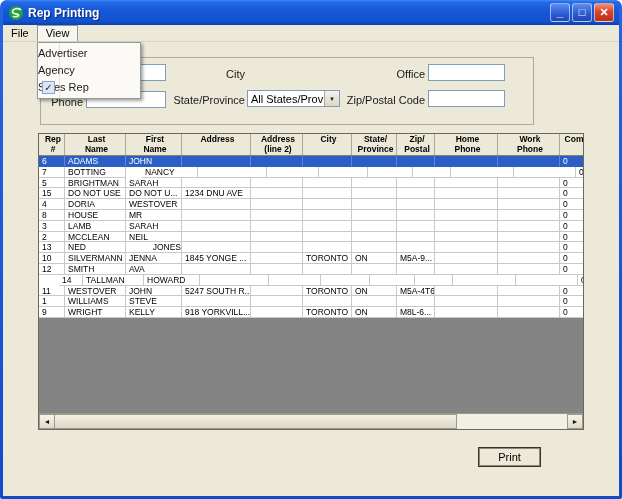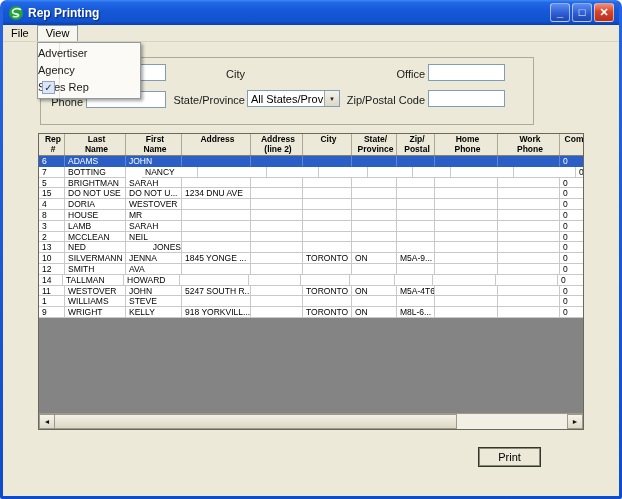--- a/index.html
+++ b/index.html
@@ -281,21 +281,21 @@
             <div class="g-cell" style="width: 69px;"></div>
             <div class="g-cell" style="width: 52px;"></div>
             <div class="g-cell" style="width: 49px;"></div>
             <div class="g-cell" style="width: 45px;"></div>
             <div class="g-cell" style="width: 38px;"></div>
             <div class="g-cell" style="width: 63px;"></div>
             <div class="g-cell" style="width: 62px;"></div>
             <div class="g-cell" style="width: 26px;">0</div>
           </div>
           <div class="g-row">
-            <div class="g-cell" style="width: 24px;">14</div>
+            <div class="g-cell" style="width: 24px; margin-left: 20px;">14</div>
             <div class="g-cell" style="width: 61px;">TALLMAN</div>
             <div class="g-cell" style="width: 56px;">HOWARD</div>
             <div class="g-cell" style="width: 69px;"></div>
             <div class="g-cell" style="width: 52px;"></div>
             <div class="g-cell" style="width: 49px;"></div>
             <div class="g-cell" style="width: 45px;"></div>
             <div class="g-cell" style="width: 38px;"></div>
             <div class="g-cell" style="width: 63px;"></div>
             <div class="g-cell" style="width: 62px;"></div>
             <div class="g-cell" style="width: 26px;">0</div>

